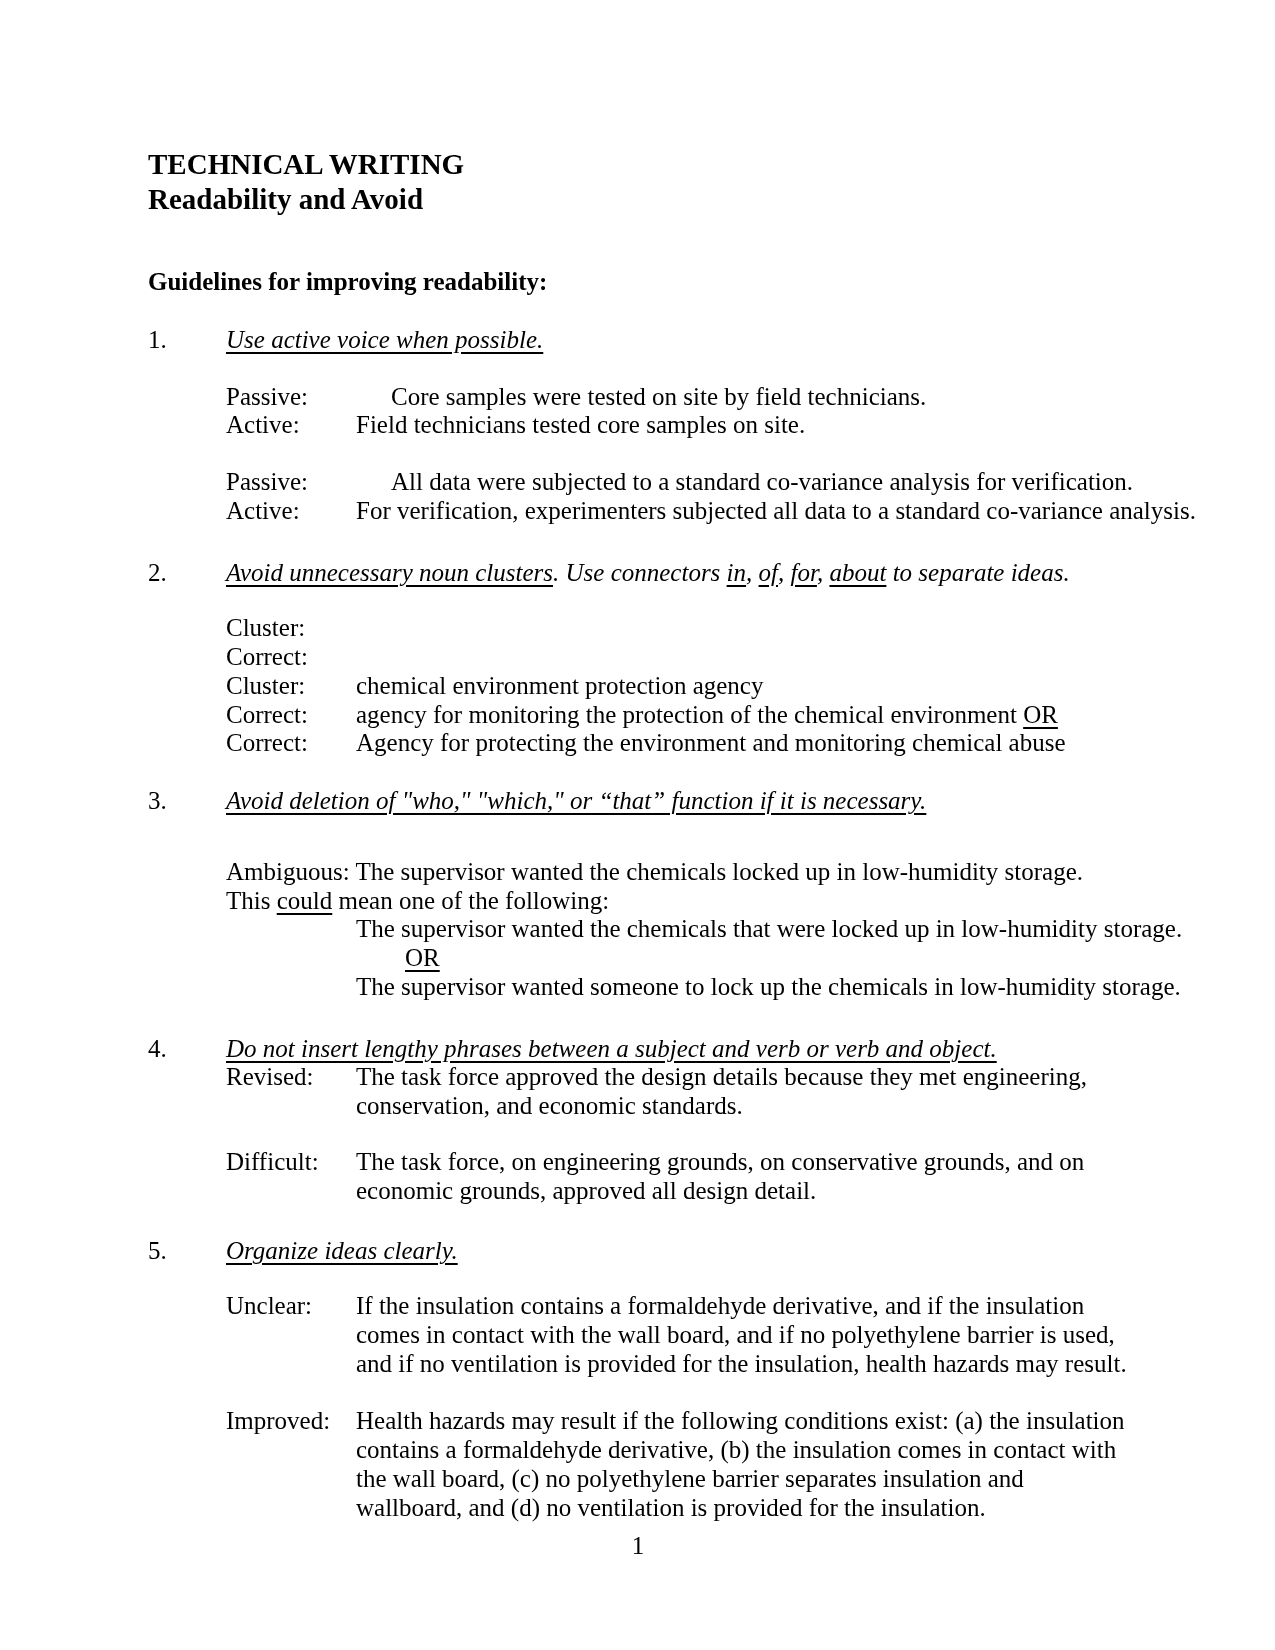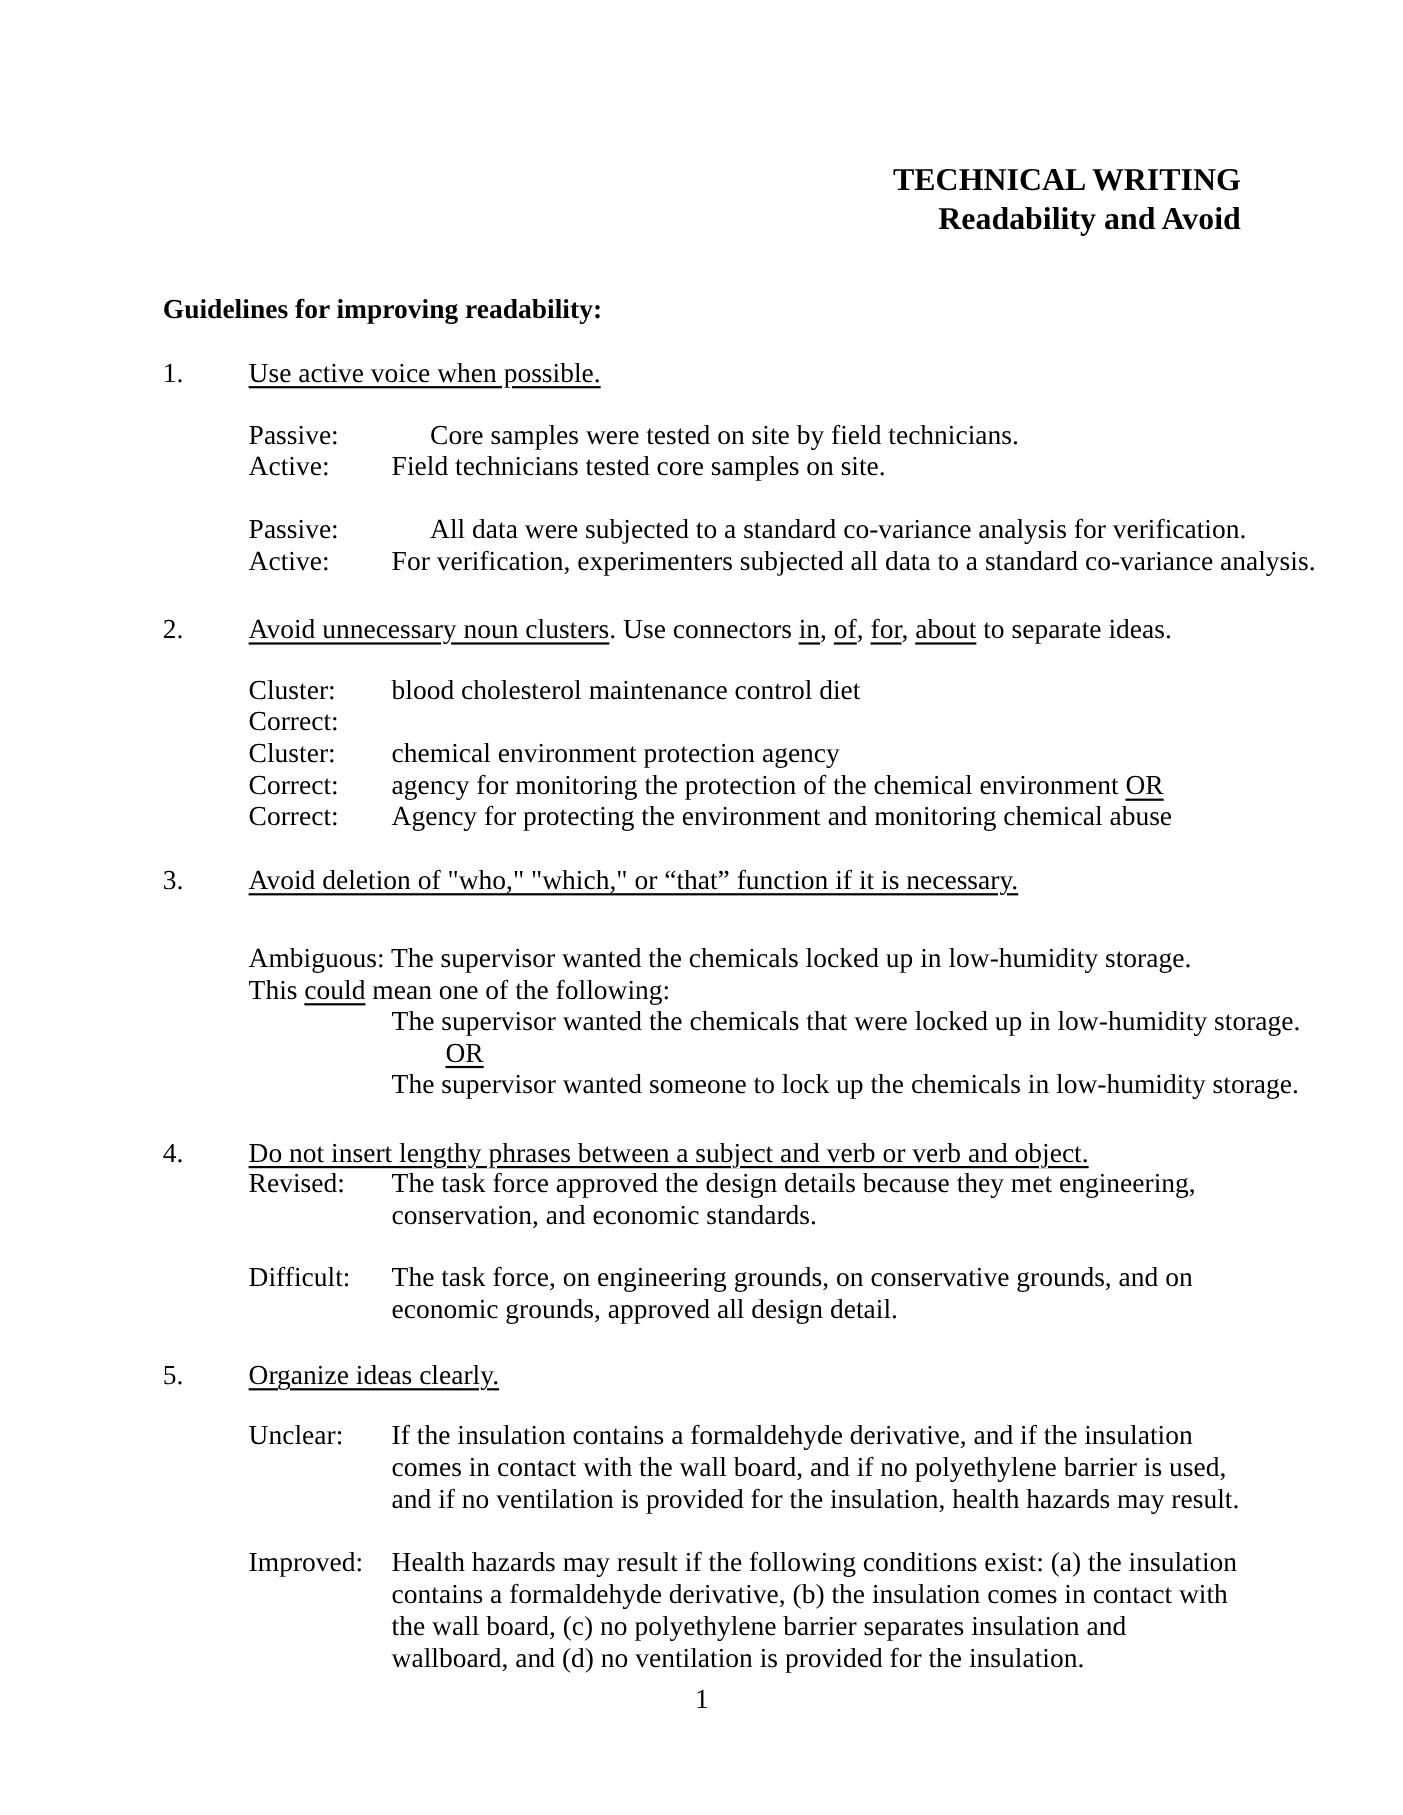--- a/index.html
+++ b/index.html
@@ -9,25 +9,25 @@
     height: 1650px;
     background: #ffffff;
     color: #000000;
     font-family: "Liberation Serif", "DejaVu Serif", serif;
     font-size: 25px;
     line-height: 28.75px;
     box-sizing: border-box;
     padding: 147px 147px 0 148px;
     overflow: hidden;
   }
-  .title-block { text-align: right; font-weight: bold; font-size: 29px; line-height: 35px; }
+  .title-block { text-align: left; font-weight: bold; font-size: 29px; line-height: 35px; }
   .guidelines { font-weight: bold; margin: 51px 0 0 0; }
   .item { display: flex; }
   .num { width: 78px; flex: none; }
-  .item-heading { white-space: nowrap; }
+  .item-heading { white-space: nowrap; font-style: italic; }
   .u { text-decoration: underline; text-decoration-thickness: 2px; text-underline-offset: 4px; }
   .ex { display: flex; margin-left: 78px; }
   .ex .lbl { width: 130px; flex: none; }
   .ex .txt { width: 780px; }
   .ex .txt.nowrap { width: auto; white-space: nowrap; }
   .pline { margin-left: 78px; white-space: nowrap; }
   .pline.ind1 { margin-left: 208px; text-align: center; }
   .pline.ind2 { margin-left: 257px; }
   .footer { text-align: center; margin-top: 10px; }
   .mt51 { margin-top: 51px; }
@@ -71,21 +71,20 @@
     <span class="lbl">Active:</span>
     <span class="txt nowrap">For verification, experimenters subjected all data to a standard co-variance analysis.</span>
   </div>
 
   <div class="item mt33">
     <span class="num">2.</span>
     <span class="item-heading"><span class="u">Avoid unnecessary noun clusters</span><span>. Use connectors </span><span class="u">in</span><span>, </span><span class="u">of</span><span>, </span><span class="u">for</span><span>, </span><span class="u">about</span><span> to separate ideas.</span></span>
   </div>
   <div class="ex mt27">
     <span class="lbl">Cluster:</span>
-    <span class="txt nowrap">blood cholesterol maintenance control diet</span>
   </div>
   <div class="ex">
     <span class="lbl">Correct:</span>
   </div>
   <div class="ex">
     <span class="lbl">Cluster:</span>
     <span class="txt nowrap">chemical environment protection agency</span>
   </div>
   <div class="ex">
     <span class="lbl">Correct:</span>

